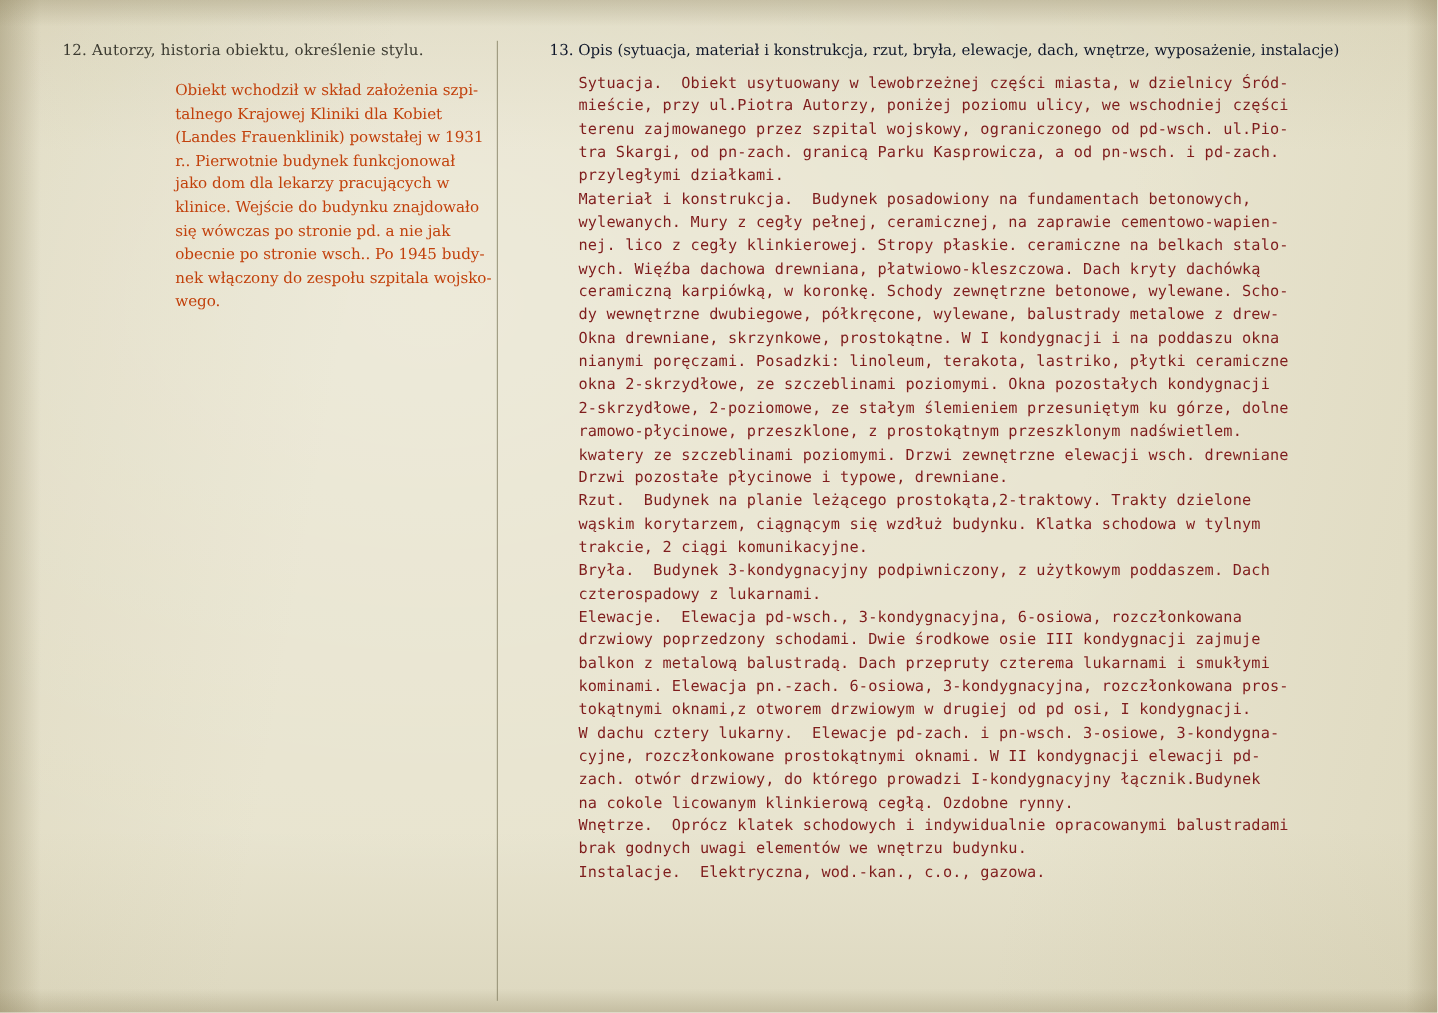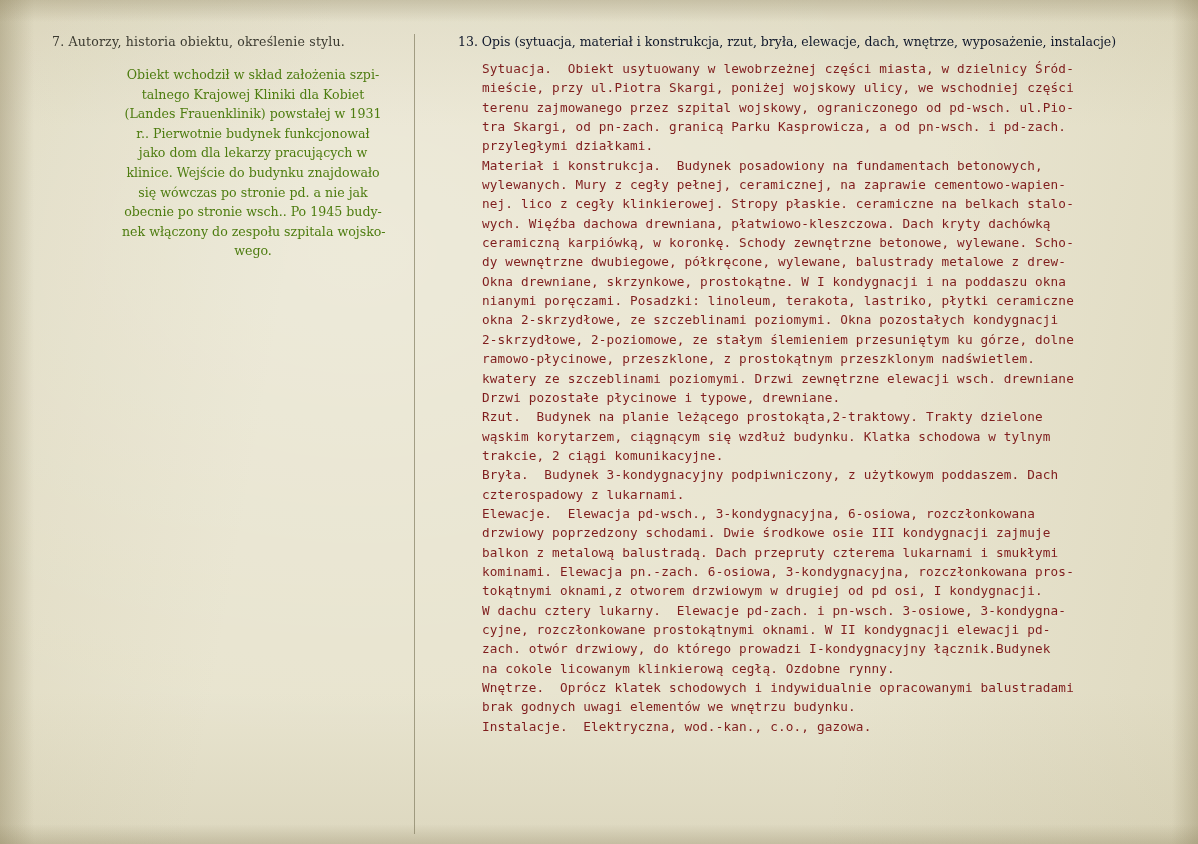--- a/index.html
+++ b/index.html
@@ -76,27 +76,27 @@
   }
   .left-heading {
     font-family: "DejaVu Serif", serif;
     font-size: 12.5px;
     color: #3b3a30;
     letter-spacing: 0.2px;
     white-space: nowrap;
   }
   .left-body {
     margin-top: 16px;
-    margin-left: 70px;
+    margin-left: 94px;
     width: 262px;
     font-family: "DejaVu Serif", serif;
     font-size: 12.6px;
     line-height: 19.6px;
-    color: #4d7c0f;
-    text-align: center;
+    color: #c2410c;
+    text-align: left;
   }
   .left-body div {
     white-space: pre;
   }
 
   
   .col-right {
     position: absolute;
     left: 434px;
     top: 34px;
@@ -129,40 +129,40 @@
 
   <div class="paper-texture"></div>
   <div class="edge-left"></div>
   <div class="edge-right"></div>
   <div class="edge-top"></div>
   <div class="edge-bottom"></div>
 
   <div class="divider"></div>
 
   <div class="col-left">
-    <div class="left-heading">7. Autorzy, historia obiektu, określenie stylu.</div>
+    <div class="left-heading">12. Autorzy, historia obiektu, określenie stylu.</div>
     <div class="left-body">
       <div>Obiekt wchodził w skład założenia szpi-</div>
       <div>talnego Krajowej Kliniki dla Kobiet</div>
       <div>(Landes Frauenklinik) powstałej w 1931</div>
       <div>r.. Pierwotnie budynek funkcjonował</div>
       <div>jako dom dla lekarzy pracujących w</div>
       <div>klinice. Wejście do budynku znajdowało</div>
       <div>się wówczas po stronie pd. a nie jak</div>
       <div>obecnie po stronie wsch.. Po 1945 budy-</div>
       <div>nek włączony do zespołu szpitala wojsko-</div>
       <div>wego.</div>
     </div>
   </div>
 
   <div class="col-right">
     <div class="right-heading">13. Opis (sytuacja, materiał i konstrukcja, rzut, bryła, elewacje, dach, wnętrze, wyposażenie, instalacje)</div>
     <div class="right-body">
       <div>Sytuacja.  Obiekt usytuowany w lewobrzeżnej części miasta, w dzielnicy Śród-</div>
-      <div>mieście, przy ul.Piotra Skargi, poniżej wojskowy ulicy, we wschodniej części</div>
+      <div>mieście, przy ul.Piotra Autorzy, poniżej poziomu ulicy, we wschodniej części</div>
       <div>terenu zajmowanego przez szpital wojskowy, ograniczonego od pd-wsch. ul.Pio-</div>
       <div>tra Skargi, od pn-zach. granicą Parku Kasprowicza, a od pn-wsch. i pd-zach.</div>
       <div>przyległymi działkami.</div>
       <div>Materiał i konstrukcja.  Budynek posadowiony na fundamentach betonowych,</div>
       <div>wylewanych. Mury z cegły pełnej, ceramicznej, na zaprawie cementowo-wapien-</div>
       <div>nej. lico z cegły klinkierowej. Stropy płaskie. ceramiczne na belkach stalo-</div>
       <div>wych. Więźba dachowa drewniana, płatwiowo-kleszczowa. Dach kryty dachówką</div>
       <div>ceramiczną karpiówką, w koronkę. Schody zewnętrzne betonowe, wylewane. Scho-</div>
       <div>dy wewnętrzne dwubiegowe, półkręcone, wylewane, balustrady metalowe z drew-</div>
       <div>Okna drewniane, skrzynkowe, prostokątne. W I kondygnacji i na poddaszu okna</div>

